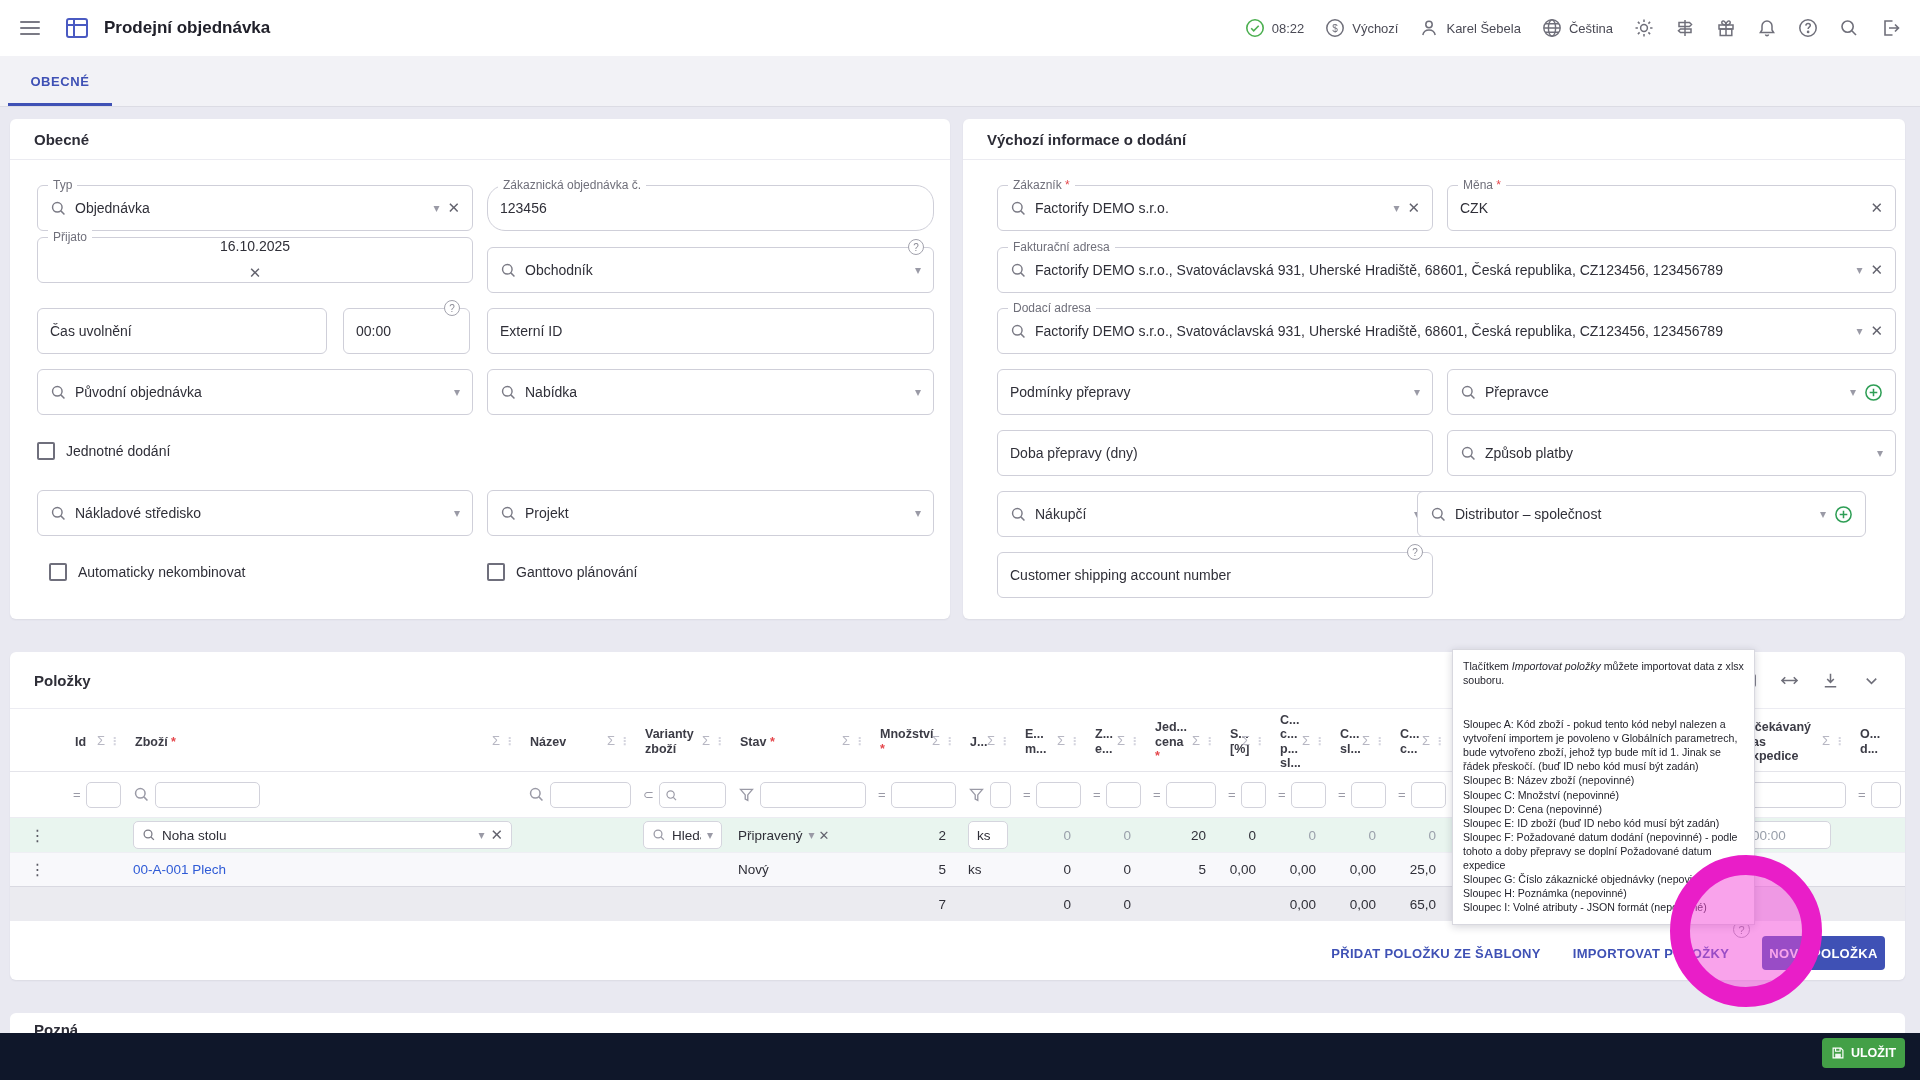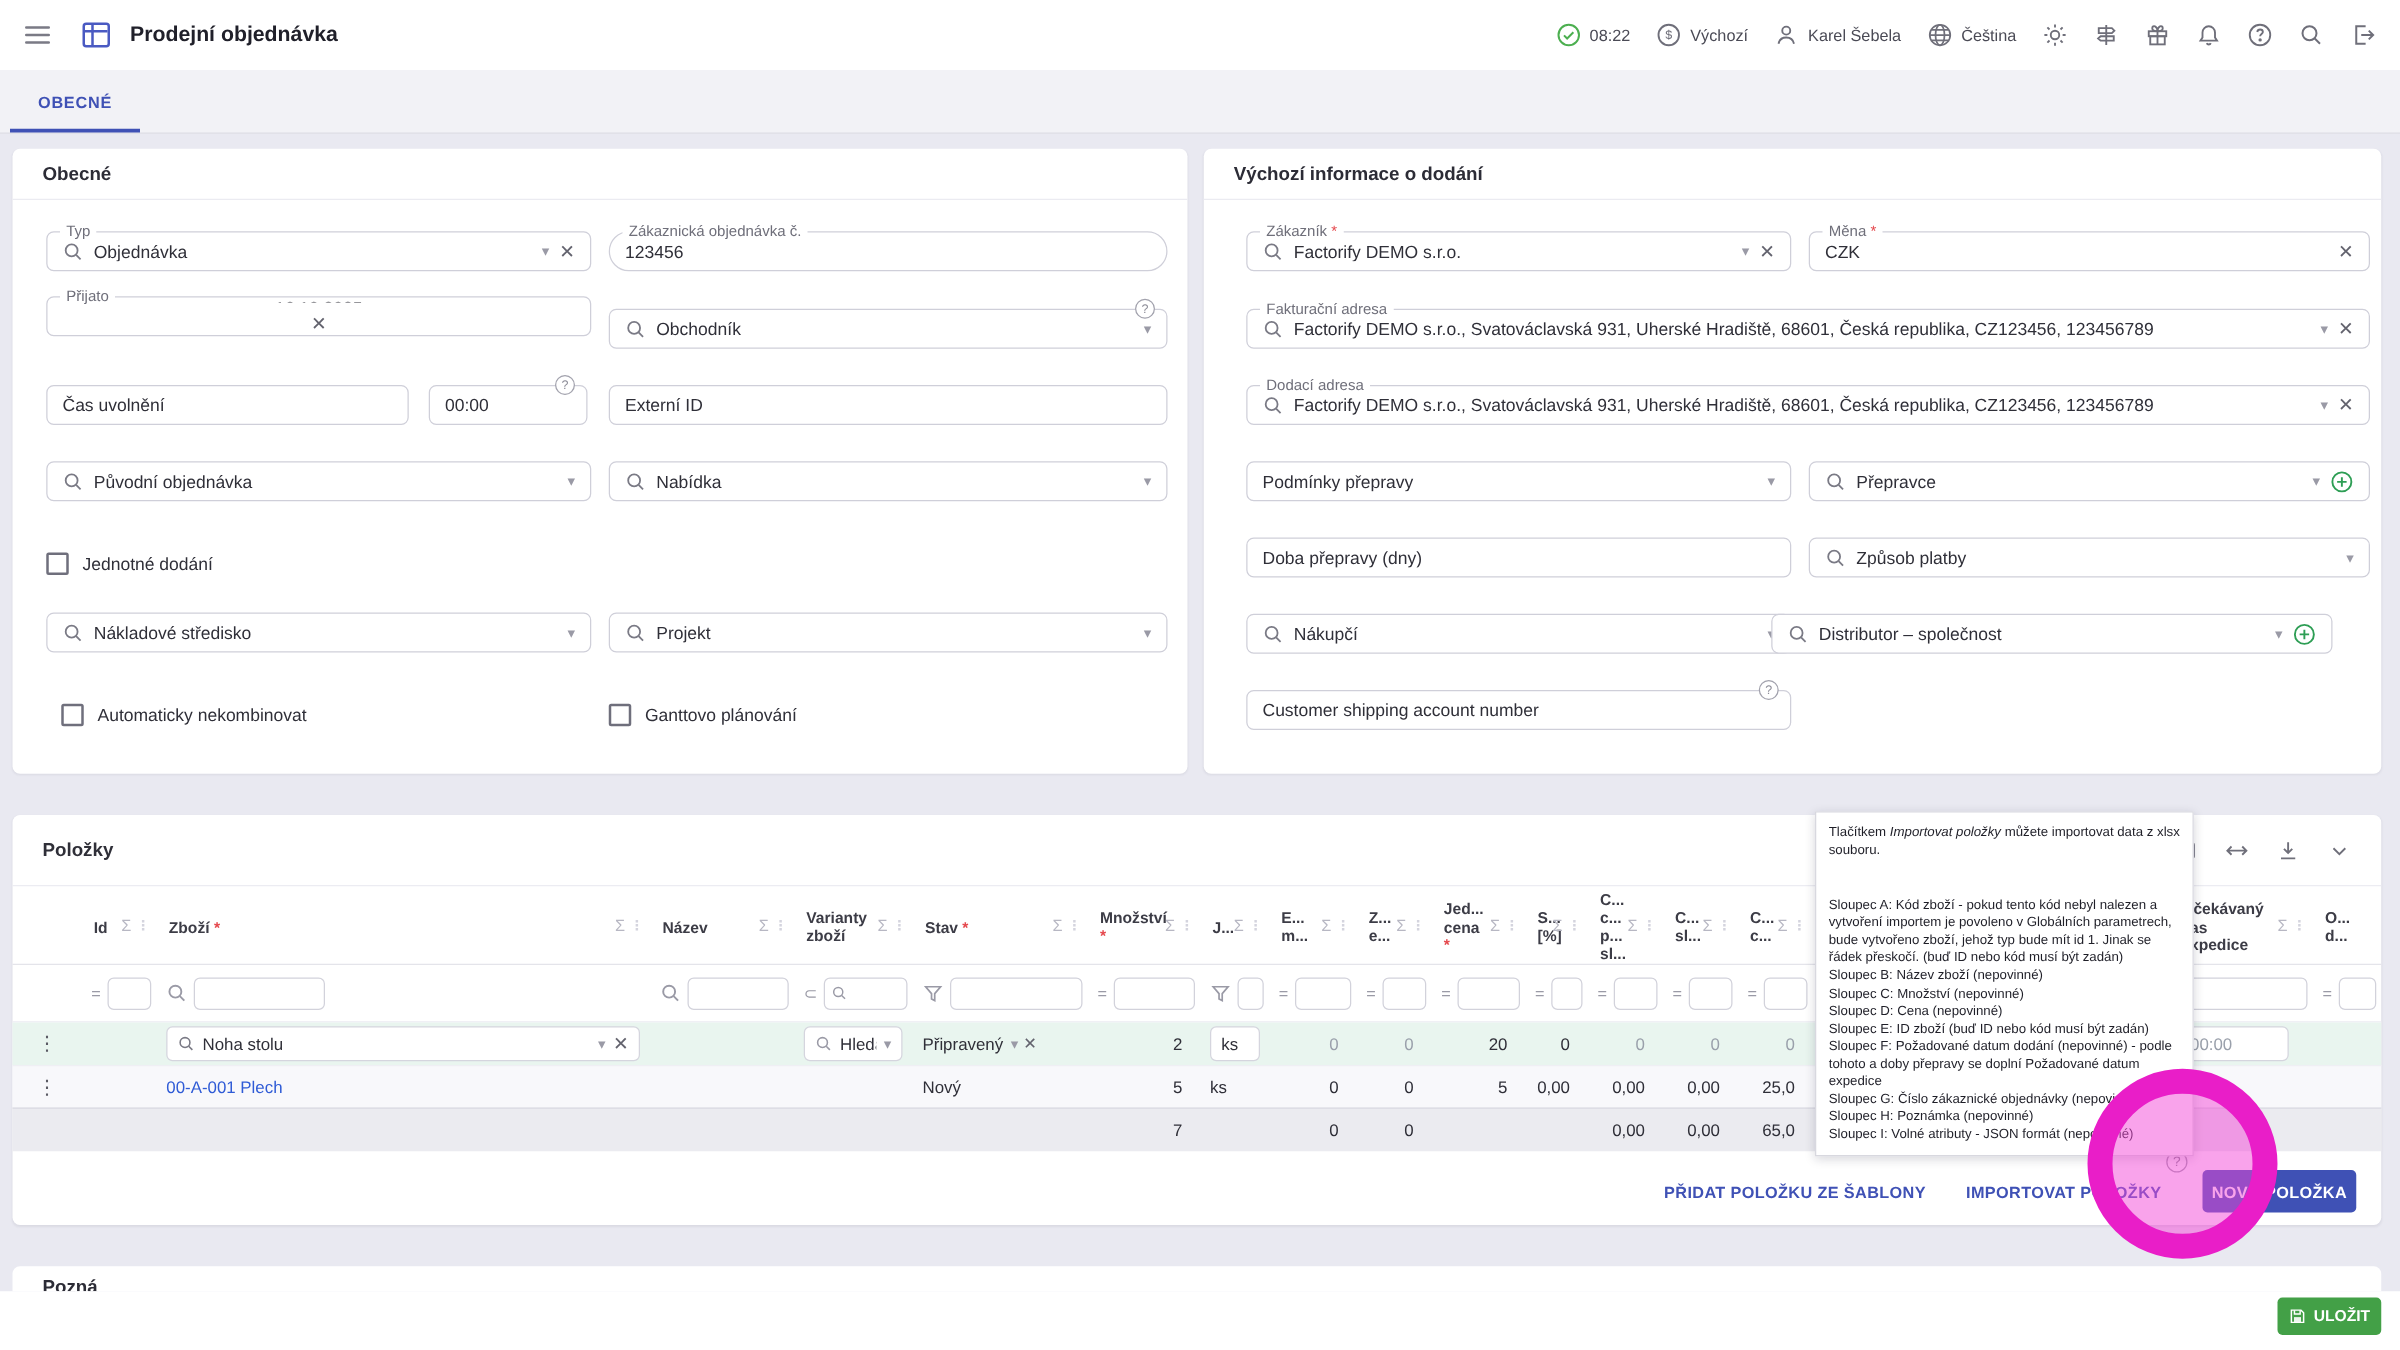--- a/index.html
+++ b/index.html
@@ -25,21 +25,21 @@
   .tab { position:absolute; left:8px; top:0; width:104px; height:51px; display:flex; align-items:center; justify-content:center;
     font-size:13px; font-weight:700; letter-spacing:.6px; color:#3f51b5; cursor:pointer; }
   .tab-line { position:absolute; left:8px; bottom:0px; width:104px; height:3px; background:#3f51b5; }
 
   
   .panel { background:#fff; border-radius:6px; box-shadow:0 1px 2px rgba(25,25,60,.07); }
   .p-head { height:41px; display:flex; align-items:center; padding:0 24px; font-size:15px; font-weight:700; color:#2c2c36;
     border-bottom:1px solid #ebebf1; }
 
   
-  .field { position:absolute; height:32px; border:1px solid #cfcfd9; border-radius:6px; background:#fff;
+  .field { position:absolute; height:46px; border:1px solid #cfcfd9; border-radius:6px; background:#fff;
     display:flex; align-items:center; padding:0 12px; gap:8px; font-size:14px; color:#2f2f38; }
   .flabel { position:absolute; top:-8px; left:10px; background:#fff; padding:0 5px; font-size:12px; color:#6f6f7a; white-space:nowrap; }
   .req { color:#e5484d; }
   .ph { color:#9a9aa6; }
   .val { color:#2f2f38; white-space:nowrap; overflow:hidden; flex:1; }
   .caret { margin-left:auto; color:#9a9aa6; font-size:12px; flex:none; }
   .caret.mid { margin-left:0; }
   .clear { color:#63636e; font-size:15px; flex:none; cursor:pointer; }
   .plusg { flex:none; width:19px; height:19px; }
   .qmark { position:absolute; top:-9px; right:9px; width:16px; height:16px; border:1px solid #a2a2ad; border-radius:50%;
@@ -91,21 +91,21 @@
   .tt-intro { margin-bottom:30px; }
   .tt-line b { font-weight:400; }
 
   
   .ring { left:1670px; top:855px; width:152px; height:152px; border:20px solid #e91ec8; border-radius:50%;
     background:rgba(243,72,216,.5); z-index:50; pointer-events:none; }
 
   
   .nextpanel { left:10px; top:1013px; width:1895px; height:20px; background:#fff; border-radius:6px 6px 0 0; overflow:hidden; }
   .nextpanel div { padding:8px 0 0 24px; font-size:15px; font-weight:700; color:#2c2c36; }
-  .savebar { left:0; top:1033px; width:1920px; height:47px; background:#ffffff; z-index:30; }
+  .savebar { left:0; top:1033px; width:1920px; height:47px; background:#0f172a; z-index:30; }
   .savebtn { position:absolute; right:15px; top:5px; width:83px; height:30px; background:#43a047; border-radius:4px; color:#fff;
     display:flex; align-items:center; justify-content:center; gap:6px; font-size:12.5px; font-weight:700; cursor:pointer; }
   .savebtn svg { width:14px; height:14px; }
 </style>
 </head>
 <body>
 
 <div class="abs topbar">
   <div class="burger">
       <span></span>

